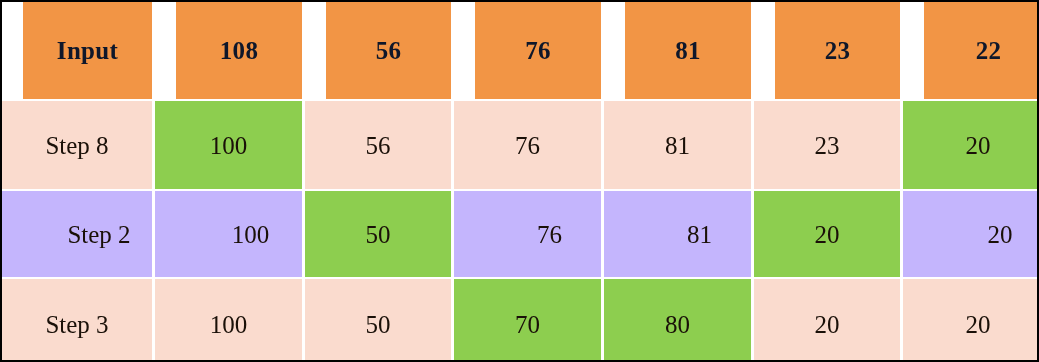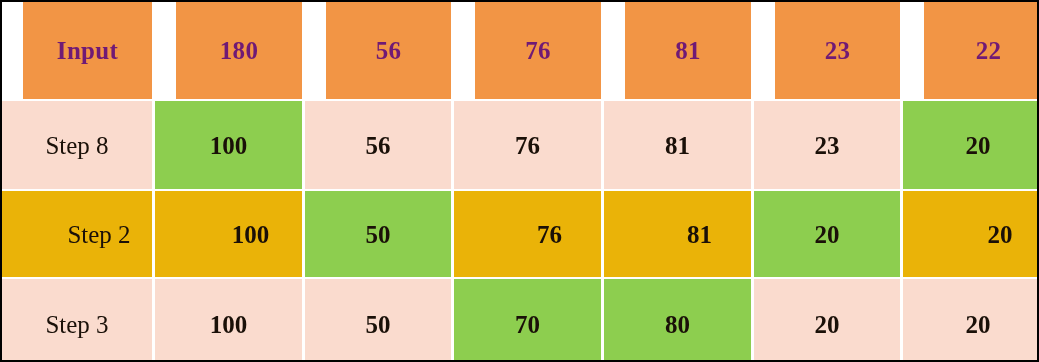--- a/index.html
+++ b/index.html
@@ -40,55 +40,55 @@
     display: flex;
     align-items: center;
     justify-content: center;
     box-sizing: border-box;
     overflow: hidden;
     line-height: 1;
     white-space: nowrap;
   }
   .cell.header {
     background: #F29545;
-    color: #701a75;
+    color: #0f172a;
     font-weight: bold;
     font-size: 25px;
     letter-spacing: 0.3px;
     margin-left: 21px;
   }
   .cell.rowlabel {
     color: #1a1008;
     font-weight: normal;
     font-size: 25px;
   }
   .cell.body {
     color: #1a1008;
-    font-weight: bold;
+    font-weight: normal;
     font-size: 25px;
   }
   .tone-dark {
     background: #FADBCE;
   }
   .tone-light {
-    background: #eab308;
+    background: #c4b5fd;
     padding-left: 44px;
   }
   .tone-green {
     background: #8DCE4F;
   }
 </style>
 </head>
 <body>
 
 <div id="table-frame">
   <div class="grid">
 
     <div class="cell header">Input</div>
-    <div class="cell header">180</div>
+    <div class="cell header">108</div>
     <div class="cell header">56</div>
     <div class="cell header">76</div>
     <div class="cell header">81</div>
     <div class="cell header">23</div>
     <div class="cell header">22</div>
 
     <div class="cell rowlabel tone-dark">Step 8</div>
     <div class="cell body tone-green">100</div>
     <div class="cell body tone-dark">56</div>
     <div class="cell body tone-dark">76</div>

